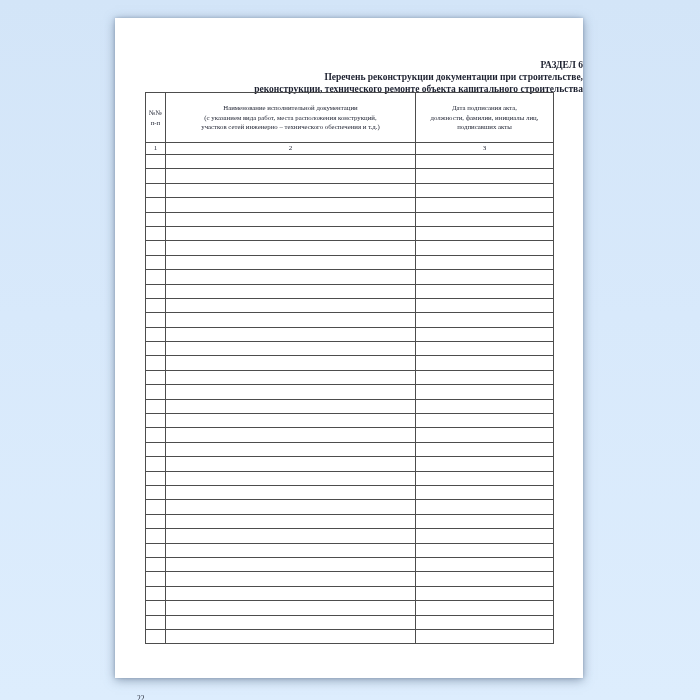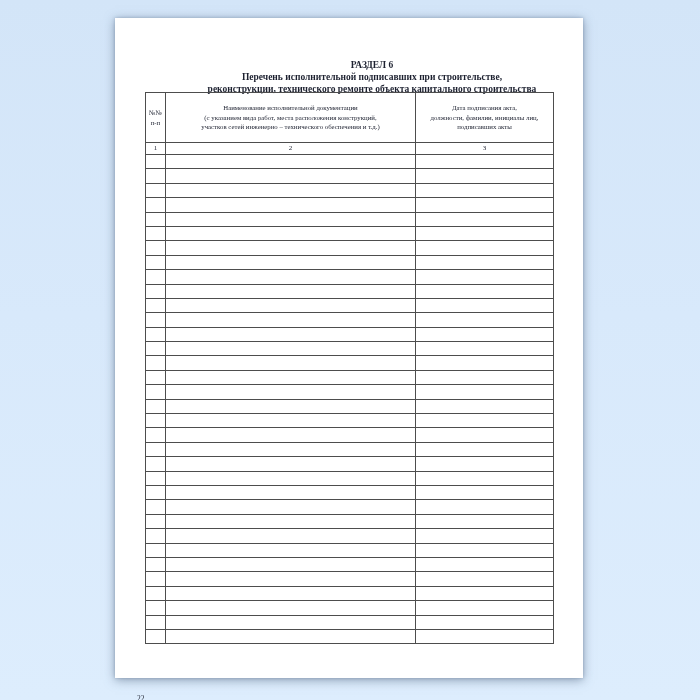--- a/index.html
+++ b/index.html
@@ -23,26 +23,25 @@
     width: 468px;
     height: 660px;
     background: #ffffff;
     box-shadow: 0 2px 10px rgba(96, 115, 142, 0.65), 0 0 3px rgba(96, 115, 142, 0.4);
   }
   .doc-title {
     position: absolute;
     top: 41px;
     left: 0;
     width: 100%;
-    text-align: center;
+    text-align: right;
     color: #1d2130;
     font-weight: bold;
     font-size: 9.5px;
     line-height: 12px;
-    padding-left: 23px;
   }
   table.doc-table {
     position: absolute;
     left: 30px;
     top: 74px;
     width: 408px;
     border-collapse: collapse;
     table-layout: fixed;
     color: #1d2130;
   }
@@ -82,21 +81,21 @@
   }
 </style>
 </head>
 <body>
 
 <div class="canvas">
   <div class="paper">
 
     <div class="doc-title">
       <div>РАЗДЕЛ 6</div>
-      <div>Перечень исполнительной подписавших при строительстве,</div>
+      <div>Перечень реконструкции документации при строительстве,</div>
       <div>реконструкции, технического ремонте объекта капитального строительства</div>
     </div>
 
     <table class="doc-table">
       <colgroup>
         <col class="col-num">
         <col class="col-name">
         <col class="col-date">
       </colgroup>
       <thead>

